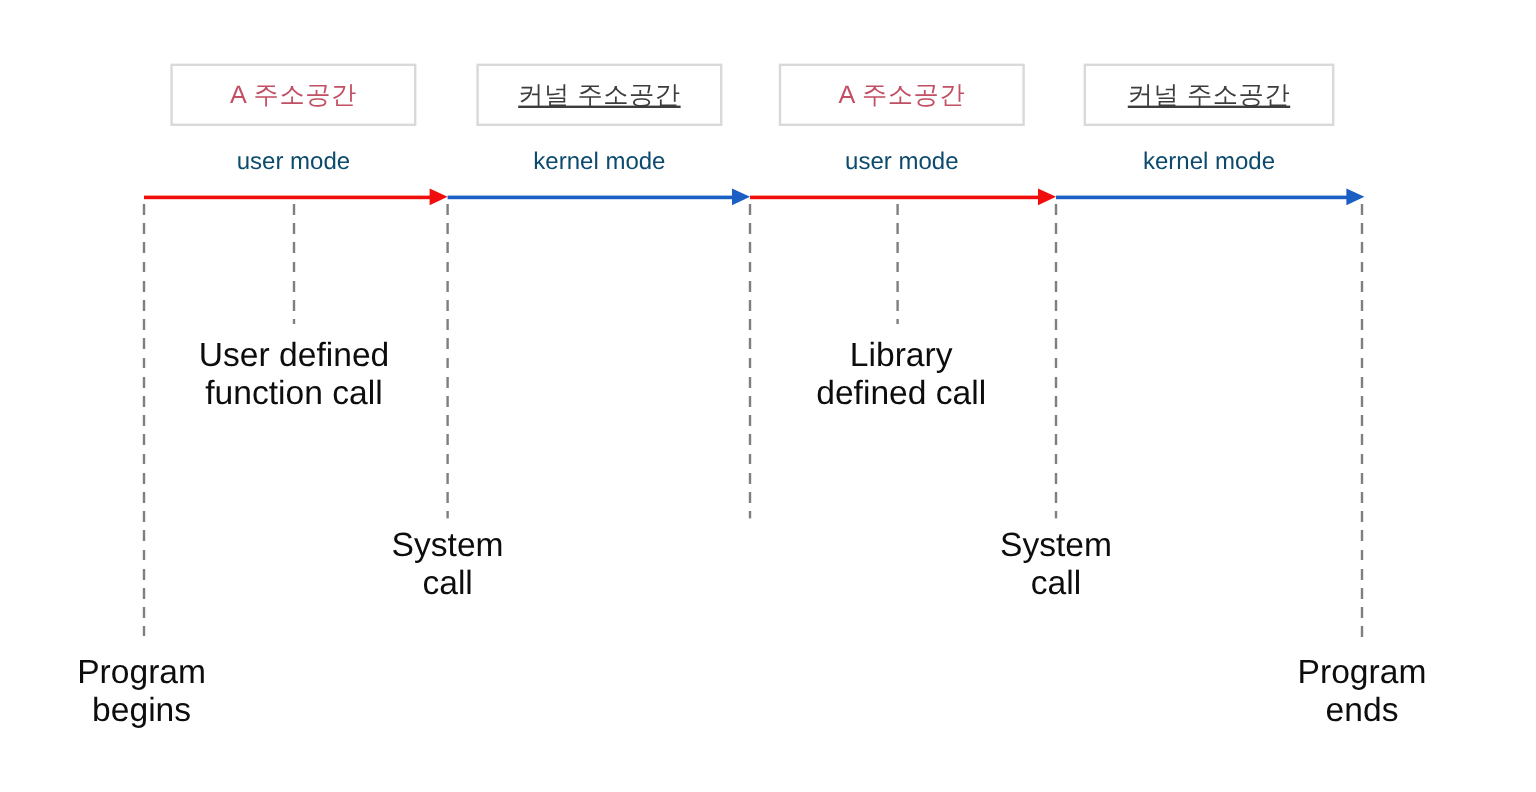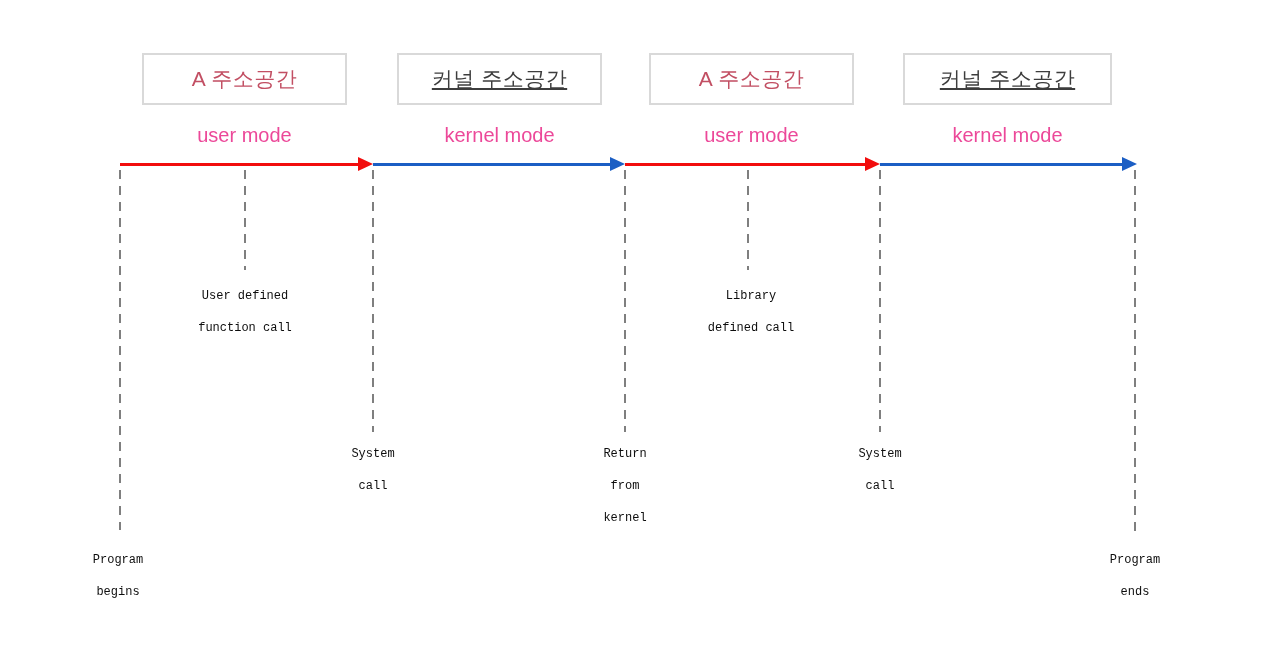--- a/index.html
+++ b/index.html
@@ -33,21 +33,21 @@
   }
   .addr-box.user  { color: #c24f63; }
   .addr-box.kernel{ color: #3d3d3d; text-decoration: underline; }
 
   
   .mode-label {
     position: absolute;
     top: 124px;
     text-align: center;
     font-size: 20px;
-    color: #ec4899;
+    color: #0c4a6e;
   }
 
   
   .seg {
     position: absolute;
     top: 163px;
     height: 3px;
   }
   .seg .bar {
     position: absolute;
@@ -77,24 +77,23 @@
       transparent 9px, transparent 16px
     );
   }
 
   
   .event-label {
     position: absolute;
     transform: translateX(-50%);
     text-align: center;
     white-space: pre-line;
-    font-size: 12px;
+    font-size: 28px;
     line-height: 32px;
     color: #0d0d0d;
-    font-family: Liberation Mono, monospace;
   }
 </style>
 </head>
 <body>
 
 <div class="canvas">
 
   <div class="addr-box user" style="left: 142px; width: 201px; color: rgb(194, 79, 99); border-color: rgb(217, 217, 217);">A 주소공간</div>
   <div class="addr-box kernel" style="left: 397px; width: 201px; color: rgb(61, 61, 61); border-color: rgb(217, 217, 217);">커널 주소공간</div>
   <div class="addr-box user" style="left: 649px; width: 201px; color: rgb(194, 79, 99); border-color: rgb(217, 217, 217);">A 주소공간</div>
@@ -129,23 +128,20 @@
   <div class="dash" style="left:747px;  top:170px; height:100px;"></div>
   <div class="dash" style="left:879px;  top:170px; height:262px;"></div>
   <div class="dash" style="left:1134px; top:170px; height:362px;"></div>
 
   <div class="event-label" style="left:245px;  top:280px;">User defined
 function call</div>
   <div class="event-label" style="left:751px;  top:280px;">Library
 defined call</div>
   <div class="event-label" style="left:373px;  top:438px;">System
 call</div>
-  <div class="event-label" style="left:625px;  top:438px;">Return
-from
-kernel</div>
   <div class="event-label" style="left:880px;  top:438px;">System
 call</div>
   <div class="event-label" style="left:118px;  top:544px;">Program
 begins</div>
   <div class="event-label" style="left:1135px; top:544px;">Program
 ends</div>
 
 </div>
 
 </body></html>

